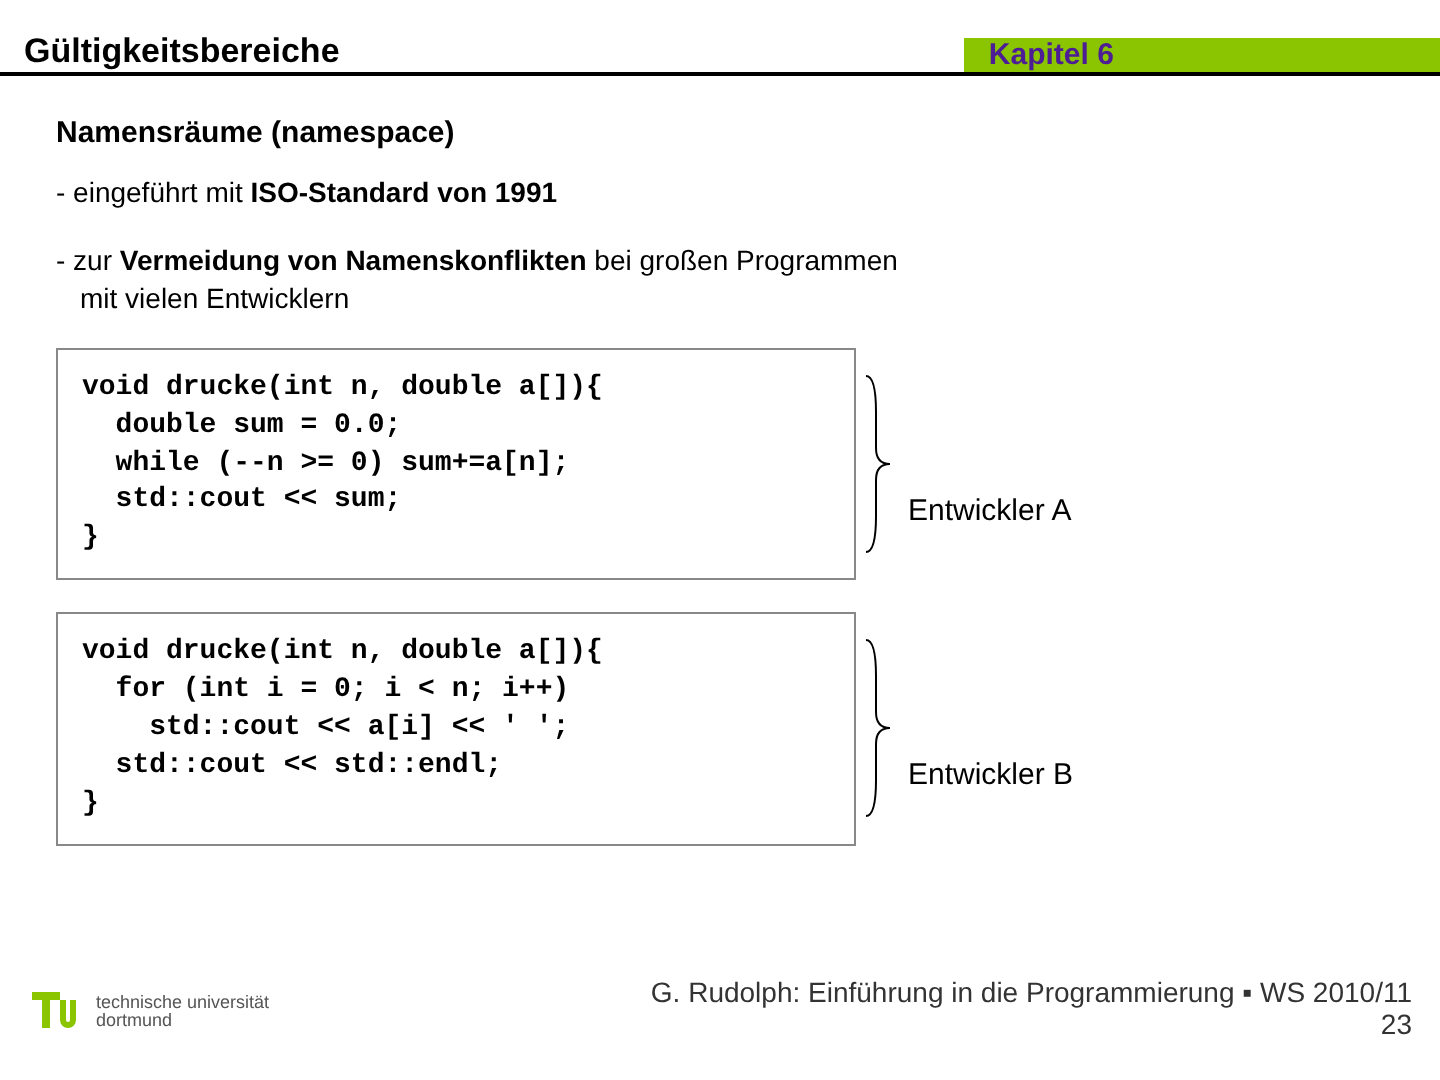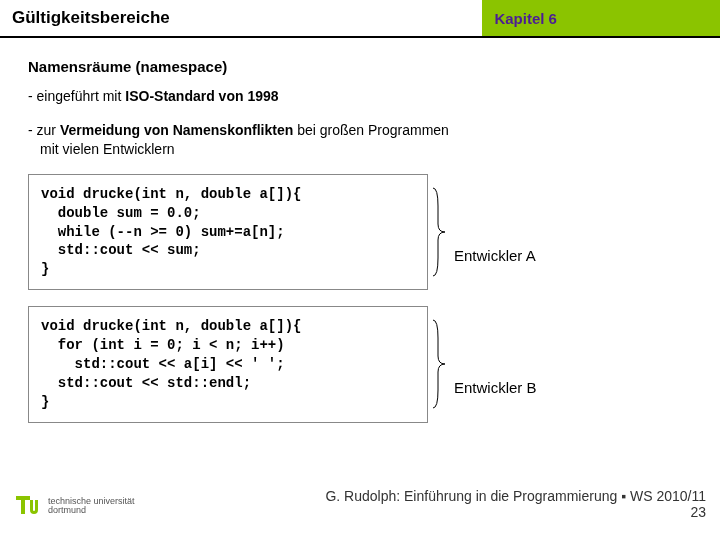--- a/index.html
+++ b/index.html
@@ -1,17 +1,17 @@
 <!DOCTYPE html>
 <html><head>
 <meta charset="utf-8">
 <style>
   * { margin: 0; padding: 0; box-sizing: border-box; }
   body { width: 720px; height: 540px; font-family: Arial, sans-serif; background: #fff; position: relative; }
-  .header { display: flex; height: 38px; border-bottom: 2px solid #000; }
+  .header { display: flex; height: 38px; border-bottom: 2px solid #000; align-items: flex-end; }
   .header-left { flex: 0 0 67%; background: #fff; display: flex; align-items: center; padding-left: 12px; font-size: 17px; font-weight: bold; }
   .header-right { flex: 1; background: #8bc400; color: #4c1d95; display: flex; align-items: center; padding-left: 12px; font-size: 15px; font-weight: bold; }
   .content { padding: 20px 28px 8px 28px; }
   .section-title { font-size: 15px; font-weight: bold; margin-bottom: 12px; }
   .bullet { font-size: 14px; margin-bottom: 14px; line-height: 1.4; }
   .bullet .bold { font-weight: bold; }
   .indent { padding-left: 12px; }
   .code-row { display: flex; align-items: center; margin-bottom: 16px; }
   .code-box { border: 1px solid #888; padding: 10px 12px; font-family: "Courier New", monospace; font-size: 14px; font-weight: bold; white-space: pre; line-height: 1.35; flex: 0 0 400px; }
   .brace-wrap { display:flex; align-items:center; }
@@ -28,21 +28,21 @@
 
 <div class="header">
   <div class="header-left">Gültigkeitsbereiche</div>
   <div class="header-right">Kapitel 6</div>
 </div>
 
 <div class="content">
   <div class="section-title">Namensräume (namespace)</div>
 
   <div class="bullet">
-    <span>- eingeführt mit </span><span class="bold">ISO-Standard von 1998</span>
+    <span>- eingeführt mit </span><span class="bold">ISO-Standard von 1991</span>
   </div>
 
   <div class="bullet">
     <span>- zur </span><span class="bold">Vermeidung von Namenskonflikten</span><span> bei großen Programmen</span>
     <div class="indent">mit vielen Entwicklern</div>
   </div>
 
   <div class="code-row">
     <div class="code-box">void drucke(int n, double a[]){
   double sum = 0.0;

